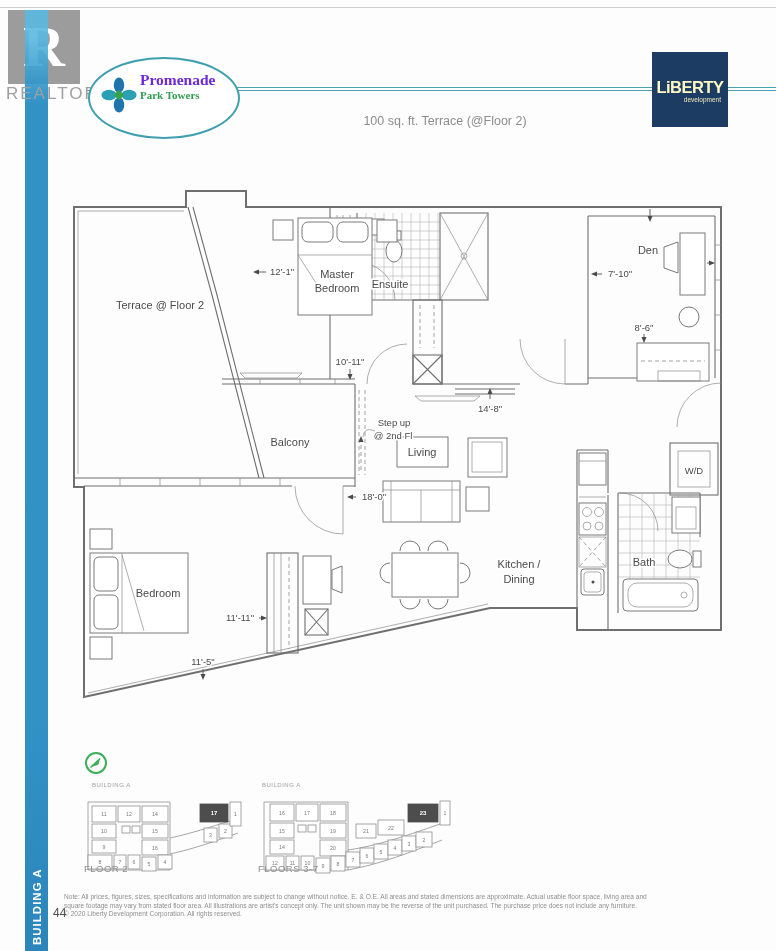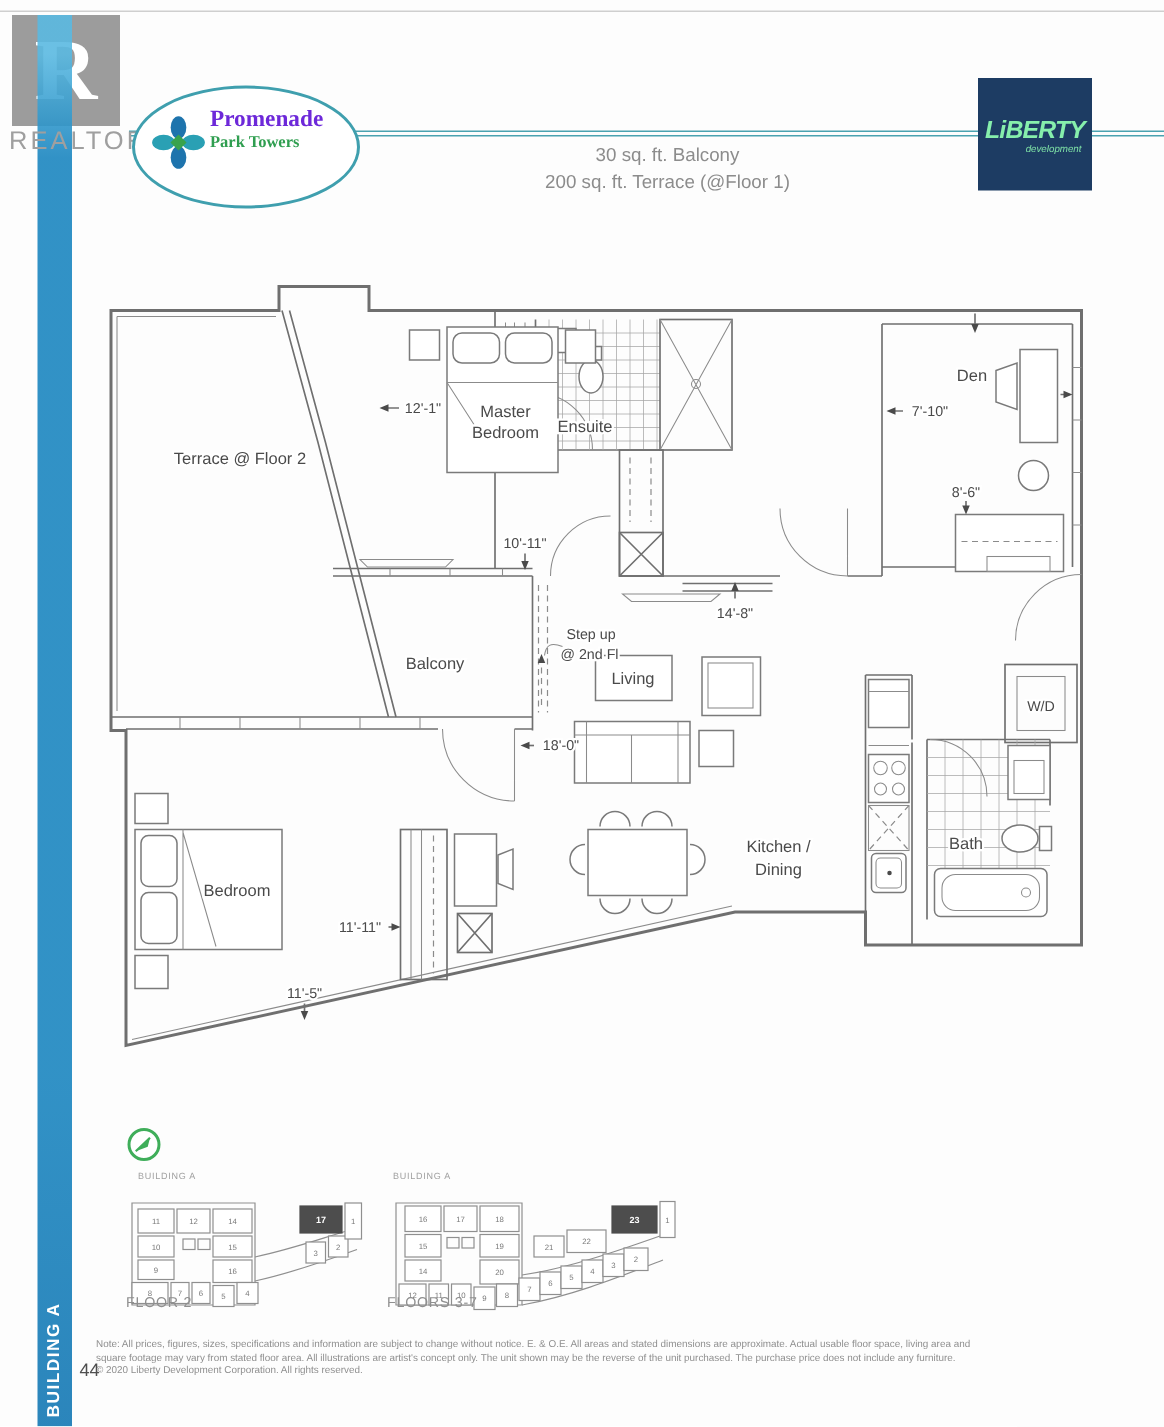--- a/index.html
+++ b/index.html
@@ -34,21 +34,21 @@
     font-weight:bold;font-size:15.5px;color:#6d28d9;}
   #brand-l2{left:140px;top:89px;z-index:6;font-family:"Liberation Serif",serif;
     font-weight:bold;font-size:11px;color:#2f9e50;}
   
   #title{left:280px;top:56px;width:330px;text-align:center;white-space:nowrap;z-index:2;
     font-family:"Liberation Serif",serif;font-size:21px;color:#2d6f96;}
   #title .code{font-weight:bold;color:#1c3f6e;}
   #sub1{left:280px;top:96px;width:330px;text-align:center;color:#8c8c8c;font-size:12.5px;z-index:2;}
   #sub2{left:280px;top:114px;width:330px;text-align:center;color:#8c8c8c;font-size:12.5px;z-index:2;}
   
-  #liberty{left:652px;top:52px;width:76px;height:75px;background:#1d3c63;z-index:5;color:#86efac;font-style:italic;}
+  #liberty{left:652px;top:52px;width:76px;height:75px;background:#1d3c63;z-index:5;color:#fef9c3;}
   #liberty .nm{margin-top:26px;text-align:center;font-weight:bold;font-size:16.5px;letter-spacing:-.5px;}
   #liberty .tg{text-align:right;padding-right:7px;font-size:6.5px;opacity:.92;margin-top:-1px;}
   
   #plan{left:60px;top:185px;z-index:2;}
   .w{stroke:#6f6f6f;fill:none;stroke-width:1.1;}
   .w2{stroke:#6f6f6f;fill:none;stroke-width:2;}
   .thin{stroke:#8b8b8b;fill:none;stroke-width:.7;}
   .dash{stroke:#8b8b8b;fill:none;stroke-width:.8;stroke-dasharray:4 3;}
   .furn{stroke:#7a7a7a;fill:#fff;stroke-width:1;}
   .rl{font-size:11px;fill:#4a4a4a;text-anchor:middle;paint-order:stroke;stroke:#fff;stroke-width:3px;}
@@ -79,22 +79,21 @@
   <svg class="abs" id="pinwheel" width="38" height="38" viewBox="0 0 40 40">
     <ellipse cx="20" cy="9.5" rx="5.5" ry="8" fill="#1e74ad"></ellipse>
     <ellipse cx="30.5" cy="20" rx="8" ry="5.5" fill="#2aa0b4"></ellipse>
     <ellipse cx="20" cy="30.5" rx="5.5" ry="8" fill="#1e74ad"></ellipse>
     <ellipse cx="9.5" cy="20" rx="8" ry="5.5" fill="#2aa0b4"></ellipse>
     <rect x="16" y="16" width="8" height="8" fill="#38a34d" transform="rotate(45 20 20)"></rect>
   </svg>
   <div class="abs" id="brand-l1">Promenade</div>
   <div class="abs" id="brand-l2">Park Towers</div>
 
-  <div class="abs" id="sub1">30 sq. ft. Balcony</div>
-  <div class="abs" id="sub2">200 sq. ft. Terrace (@Floor 1)</div>
+  <div class="abs" id="sub2">100 sq. ft. Terrace (@Floor 2)</div>
 
   <div class="abs" id="liberty">
     <div class="nm">LiBERTY</div>
     <div class="tg">development</div>
   </div>
 
   <svg class="abs" id="plan" width="716" height="550" viewBox="0 0 716 550">
 
     <path class="w2" d="M14,22 H126 V6 H186 V22 H661 V445 H517 V423 H430 L24,512 V302 H14 Z"></path>
     <path class="thin" d="M18,26 V289 M18,26 H124 M28,508 L428,419"></path>

